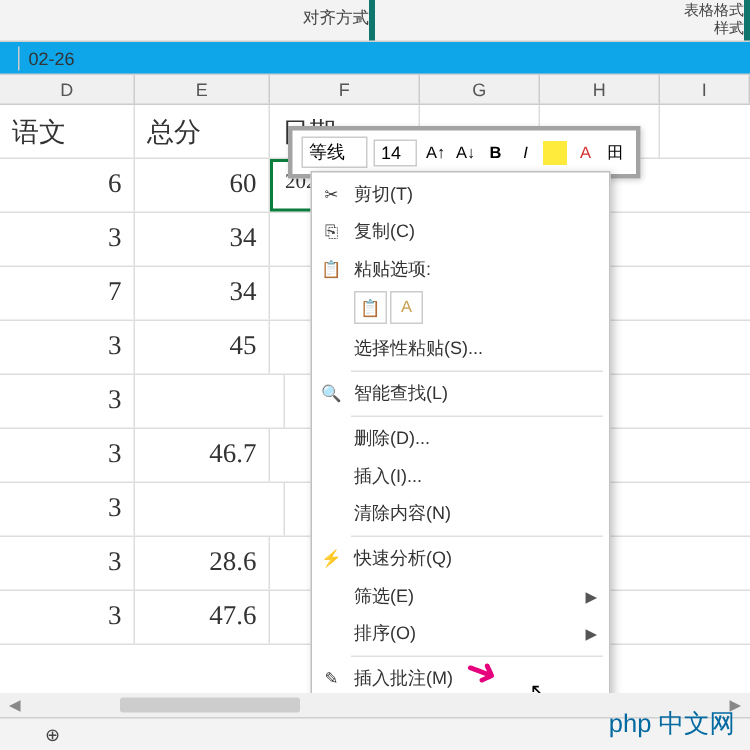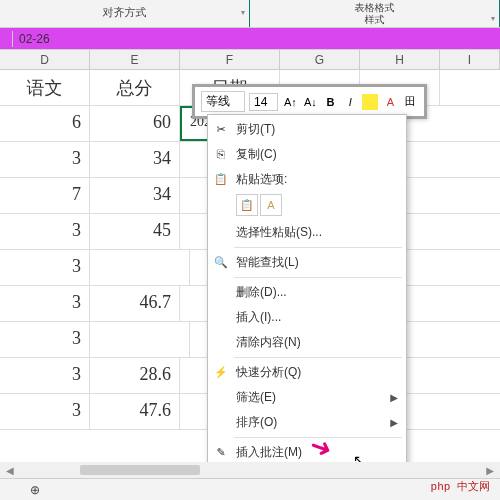--- a/index.html
+++ b/index.html
@@ -1,43 +1,43 @@
 <!DOCTYPE html>
 <html><head>
   <meta charset="utf-8">
   <style>
     * { margin: 0; padding: 0; box-sizing: border-box; font-family: "Microsoft YaHei", sans-serif; }
     body { background: #fff; width: 500px; height: 500px; overflow: hidden; position: relative; }
     .ribbon-groups { background: #f3f3f3; height: 28px; display: flex; border-bottom: 1px solid #d0d0d0; font-size: 11px; color: #444; }
-    .ribbon-group { flex: 1; text-align: center; line-height: 24px; border-right: 1px solid #0f766e; position: relative; }
+    .ribbon-group { flex: 1; text-align: right; line-height: 24px; border-right: 4px solid #0f766e; position: relative; }
     .ribbon-group::after { content: "▾"; font-size: 8px; position: absolute; right: 4px; bottom: 2px; color: #888; }
-    .formula-bar { height: 22px; background: #d946ef; border-bottom: 1px solid #d0d0d0; display: flex; align-items: center; font-size: 12px; padding-left: 6px; color: #333; }
+    .formula-bar { height: 22px; background: #0ea5e9; border-bottom: 1px solid #d0d0d0; display: flex; align-items: center; font-size: 12px; padding-left: 6px; color: #333; }
     .divider { width: 1px; height: 16px; background: #ccc; margin: 0 6px; }
     .sheet { position: relative; }
     .col-headers { display: flex; background: #f0f0f0; height: 20px; border-bottom: 1px solid #ccc; }
     .col-headers .ch { border-right: 1px solid #ccc; text-align: center; font-size: 12px; color: #555; line-height: 20px; }
     .col-D { width: 90px; } .col-E { width: 90px; } .col-F { width: 100px; } .col-G { width: 80px; } .col-H { width: 80px; } .col-I { width: 60px; }
     .row { display: flex; border-bottom: 1px solid #ddd; height: 36px; }
     .cell { border-right: 1px solid #ddd; padding: 6px 8px; font-size: 18px; text-align: right; color: #333; font-family: "SimSun", serif; }
-    .cell.header { font-size: 18px; text-align: center; font-family: "SimSun", serif; }
+    .cell.header { font-size: 18px; text-align: left; font-family: "SimSun", serif; }
     .cell.selected { border: 2px solid #0a7d3c; font-size: 14px; text-align: left; }
     .mini-toolbar { position: absolute; top: 84px; left: 192px; background: #fff; border: 3px solid #a3a3a3; box-shadow: 1px 1px 4px rgba(0,0,0,.2); padding: 4px 6px; display: flex; align-items: center; gap: 4px; font-size: 12px; }
     .mini-toolbar select, .mini-toolbar .btn { font-size: 11px; border: 1px solid #ccc; background: #fff; padding: 1px 3px; }
     .mini-toolbar .btn { width: 16px; height: 16px; display: inline-flex; align-items: center; justify-content: center; cursor: pointer; border: none; }
     .context-menu { position: absolute; top: 114px; left: 207px; width: 200px; background: #fff; border: 1px solid #c0c0c0; box-shadow: 2px 2px 6px rgba(0,0,0,.25); font-size: 12px; padding: 2px 0; }
     .context-menu .mi { display: flex; align-items: center; padding: 4px 8px 4px 28px; position: relative; cursor: default; color: #333; }
     .context-menu .mi.hl { background: #fde5be; outline: 1px solid #e8a33d; }
     .context-menu .mi .ico { position: absolute; left: 5px; width: 16px; height: 16px; font-size: 11px; display: flex; align-items: center; justify-content: center; }
     .context-menu .mi .arrow { margin-left: auto; font-size: 10px; color: #555; }
     .context-menu .sep { height: 1px; background: #e0e0e0; margin: 2px 4px 2px 26px; }
     .paste-opts { display: flex; gap: 2px; padding: 2px 8px 4px 28px; }
     .paste-opts .po { width: 22px; height: 22px; border: 1px solid #ccc; display: flex; align-items: center; justify-content: center; font-size: 11px; }
     .arrow-pointer { position: absolute; top: 432px; left: 310px; font-size: 26px; color: #e6007e; transform: rotate(20deg); }
     .cursor-icon { position: absolute; top: 452px; left: 353px; font-size: 14px; color: #000; }
-    .watermark { position: absolute; bottom: 6px; right: 10px; font-size: 11px; color: #b91c1c; font-family: Liberation Mono, monospace; }
+    .watermark { position: absolute; bottom: 6px; right: 10px; font-size: 17px; color: #0369a1; font-family: Liberation Sans, sans-serif; }
     .status-bar { position: absolute; bottom: 0; left: 0; width: 100%; height: 22px; background: #f3f3f3; border-top: 1px solid #d0d0d0; display: flex; align-items: center; }
     .sheet-tab { margin-left: 30px; font-size: 12px; color: #444; }
     .scroll-h { position: absolute; bottom: 22px; left: 0; width: 100%; height: 16px; background: #f0f0f0; display: flex; align-items: center; }
     .scroll-h .thumb { margin-left: 60px; height: 10px; width: 120px; background: #cdcdcd; border-radius: 2px; }
     .scroll-h .arr { font-size: 10px; color: #888; padding: 0 6px; }
     .scroll-h .fill { flex: 1; }
   </style>
 </head>
 <body>
 

